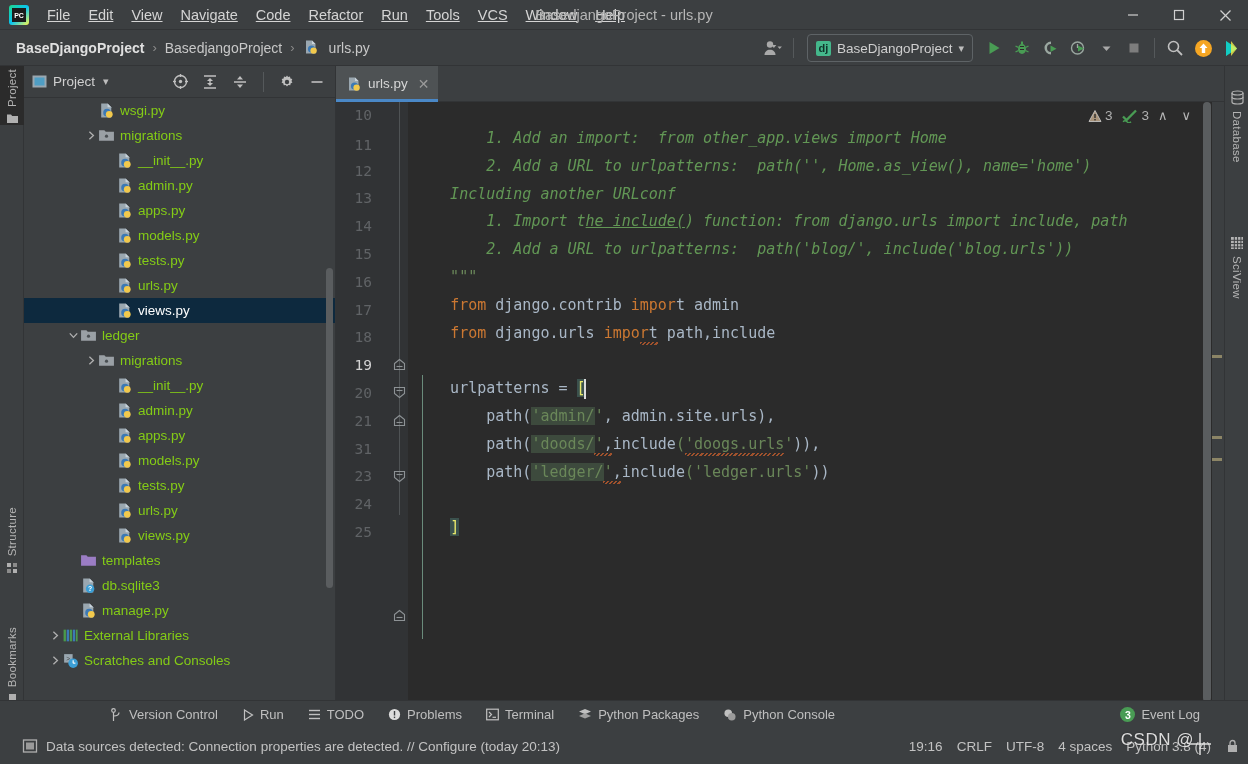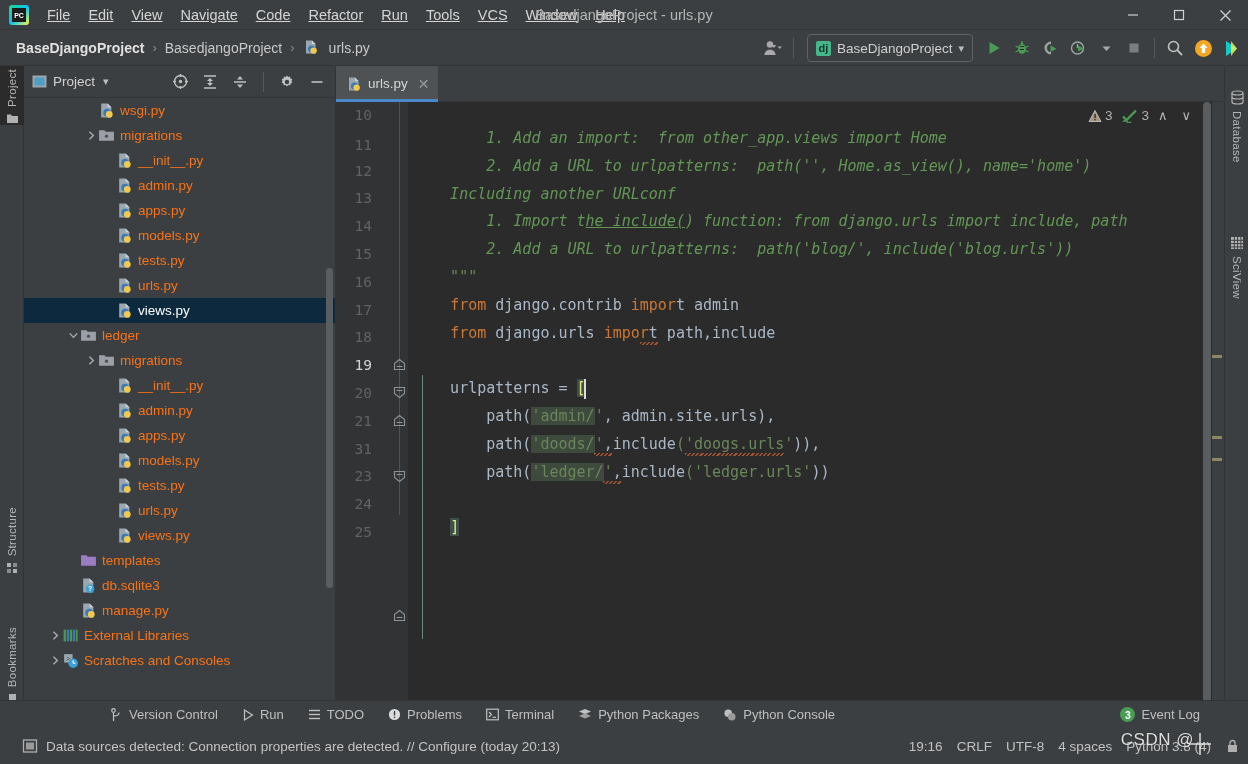--- a/index.html
+++ b/index.html
@@ -81,21 +81,21 @@
     border-bottom:1px solid #323436;
   }
   .projhdr .title{ font-size:13.5px; color:#d0d0d0; }
   .hdr-ico{ width:24px; height:24px; display:flex; align-items:center; justify-content:center; border-radius:3px; }
   .tree{
     position:absolute; top:32px; left:0; right:0; bottom:0;
     overflow:hidden; padding-top:0px; font-size:13.5px;
   }
   .trow{
     height:25px; display:flex; align-items:center; white-space:nowrap;
-    color:#f97316; padding-right:4px;
+    color:#84cc16; padding-right:4px;
   }
   .trow.sel{ background:#0d293e; color:#ffffff; }
   .arrow{ width:14px; display:flex; align-items:center; justify-content:center; color:#a8a8a8; font-size:10px; }
   .arrow.empty{ visibility:hidden; }
   .ficon{ width:17px; height:17px; margin-right:5px; flex:0 0 auto; }
   .tlabel{ line-height:1; }
   .tree-scroll{
     position:absolute; right:2px; top:170px; width:7px; height:320px;
     background:#5a5d5f; border-radius:4px;
   }

